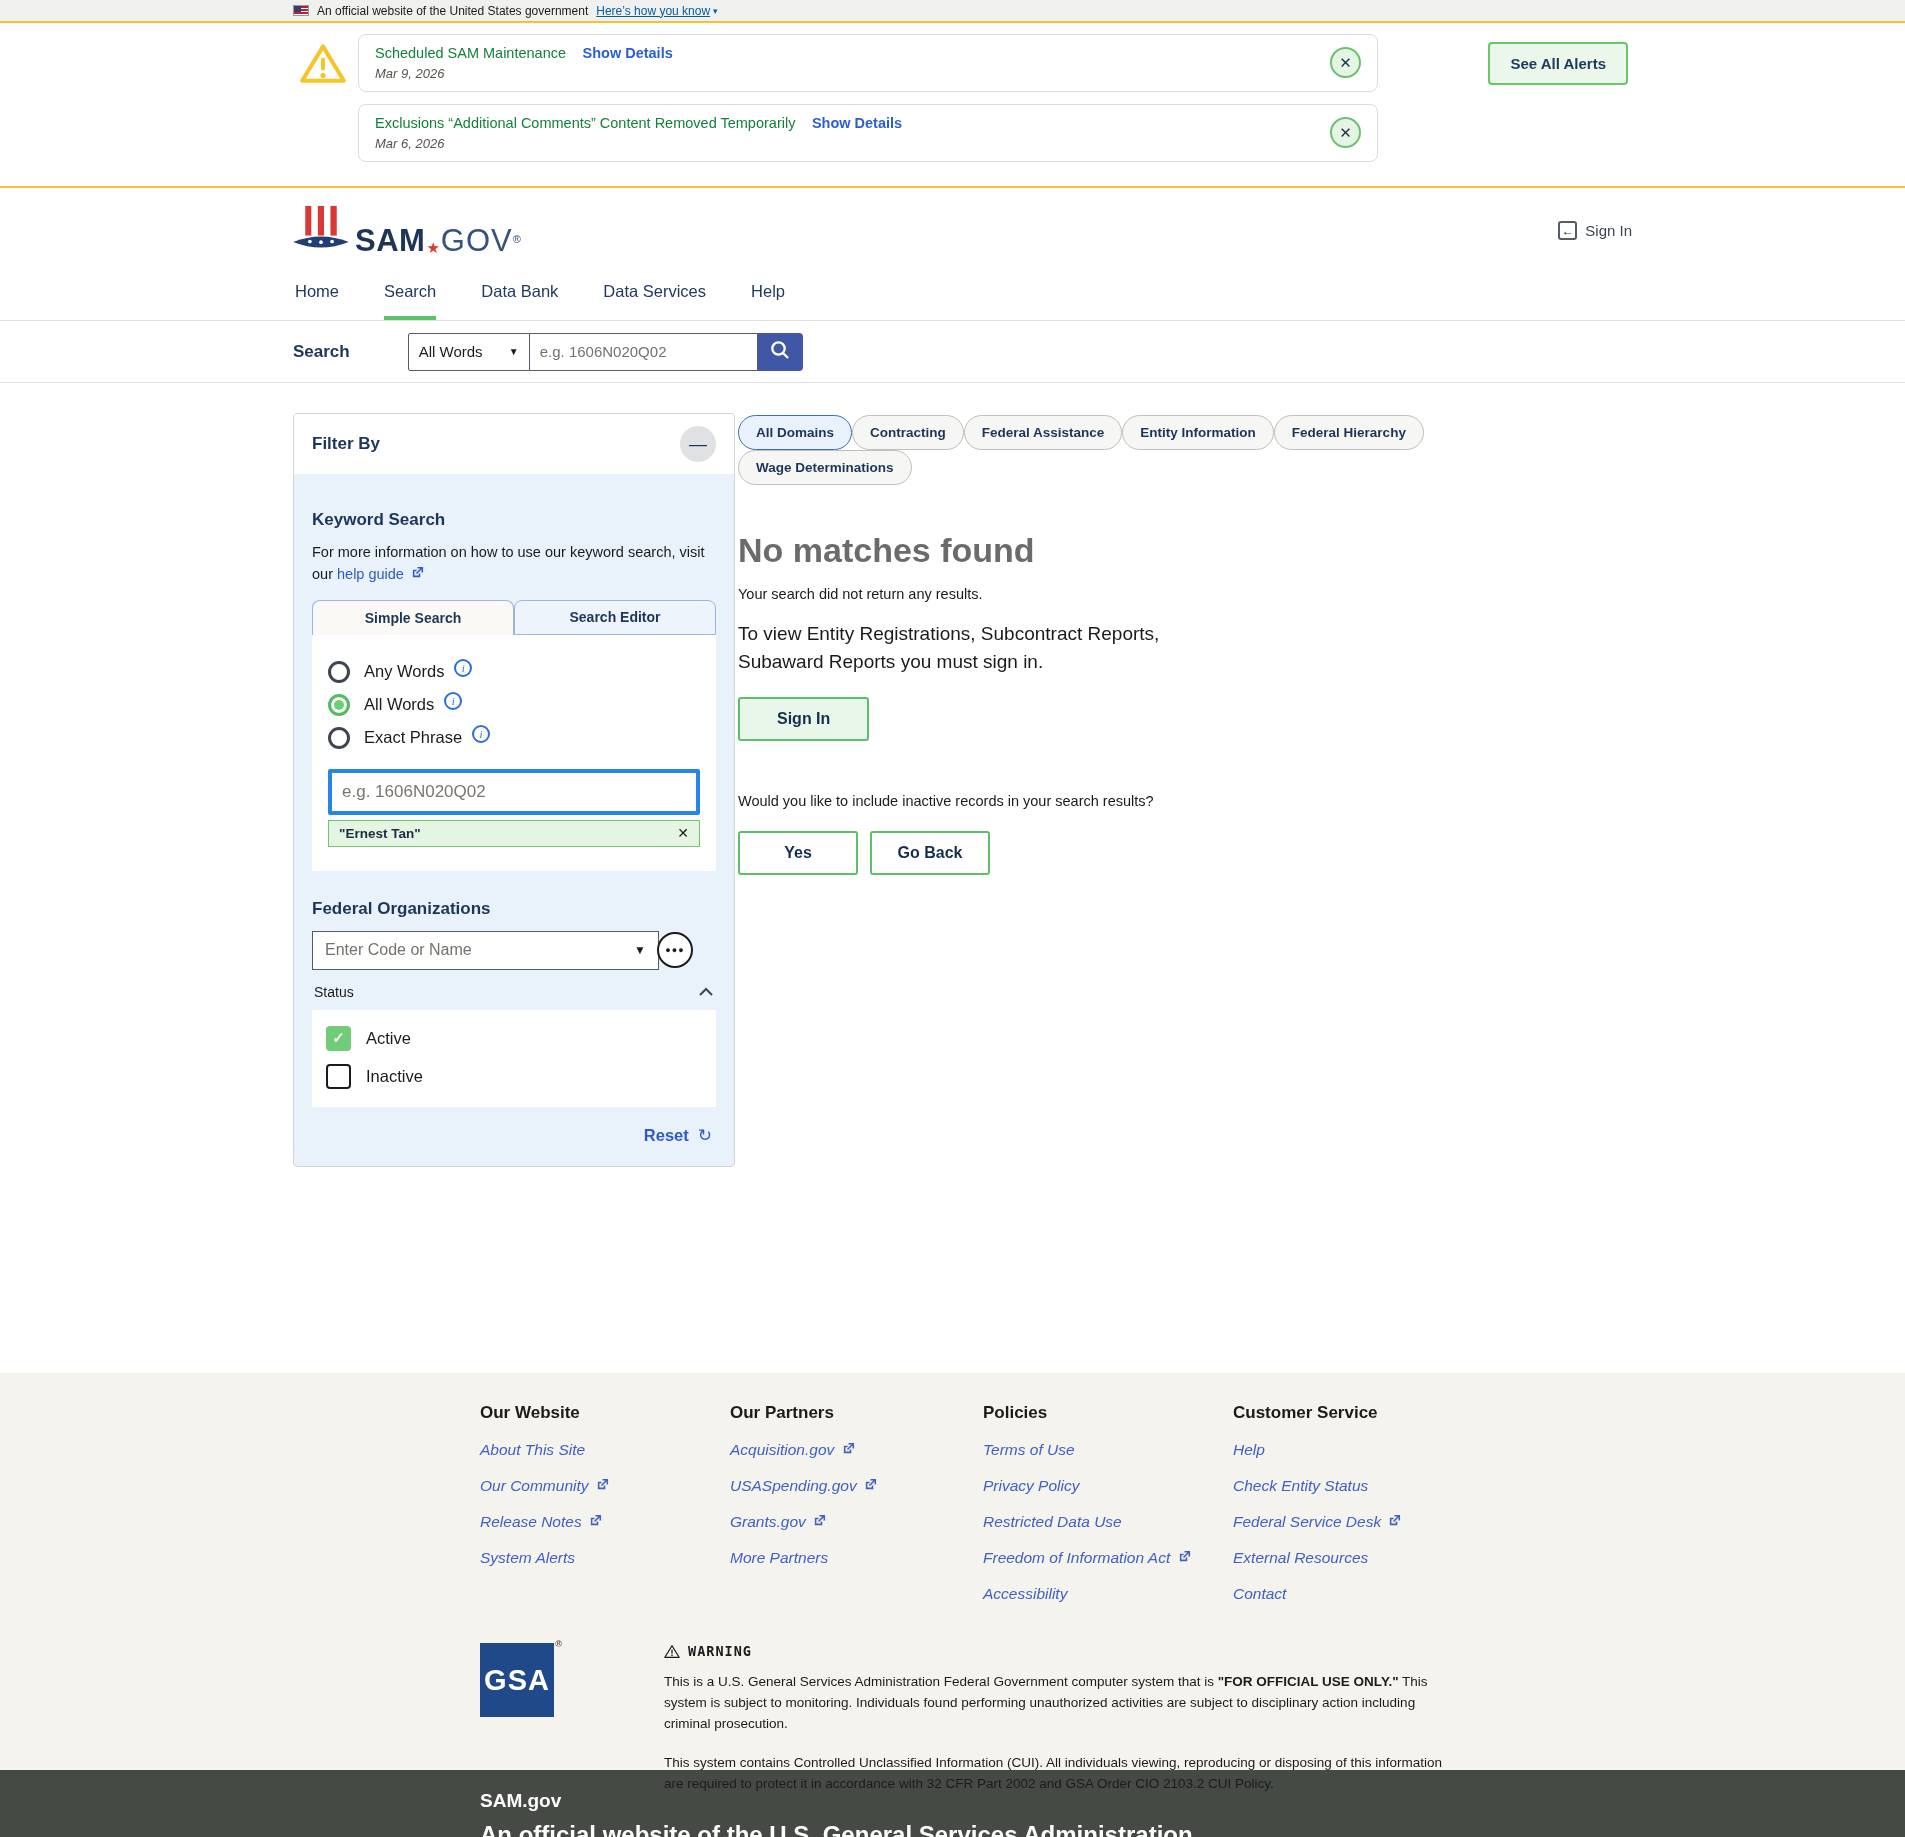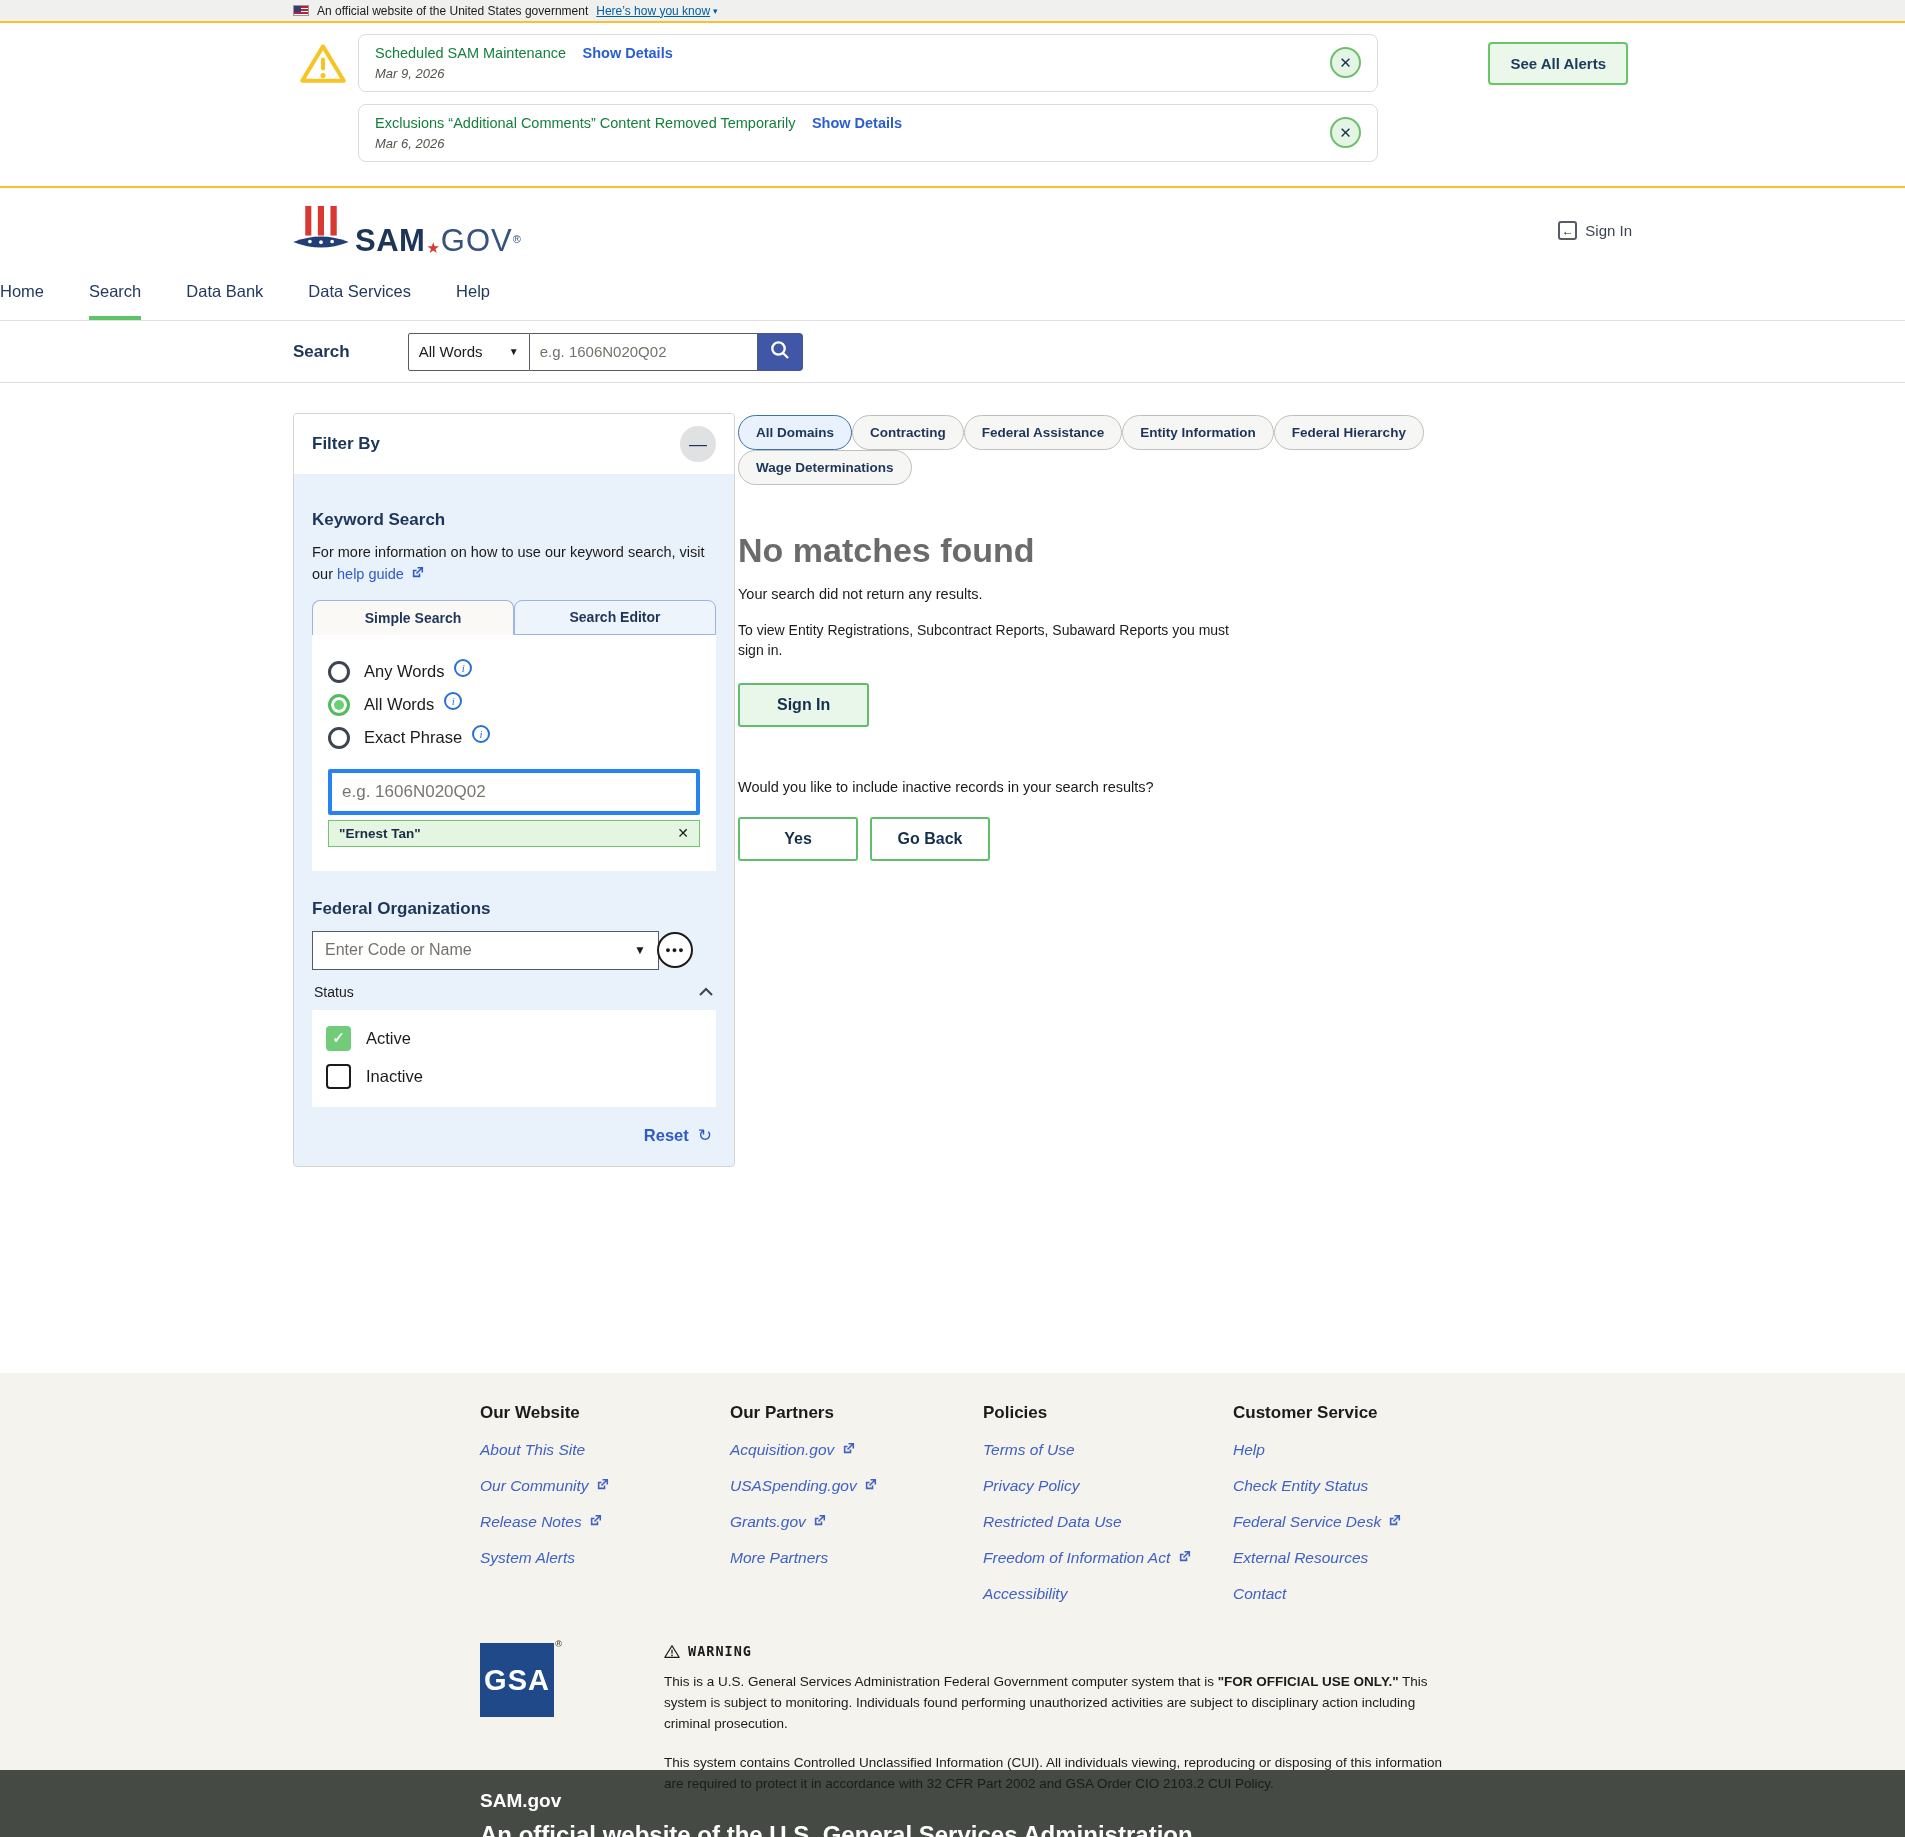--- a/index.html
+++ b/index.html
@@ -46,21 +46,21 @@
   .logo .star { color:#d83933; font-size:15px; margin:0 1px 2px; }
   .logo .gov { font-size:31px; font-weight:400; color:#35537d; letter-spacing:1px; }
   .logo .reg { font-size:11px; color:#35537d; vertical-align:super; margin-bottom:14px; }
   .signin-top { position:absolute; right:273px; top:33px; display:flex; align-items:center; cursor:pointer; }
   .signin-top .box-arrow {
     width:19px; height:19px; border:2px solid #565c65; border-radius:3px; margin-right:8px;
     display:flex; align-items:center; justify-content:center; font-size:12px; color:#1b1b1b;
   }
   .signin-top .lbl { font-size:15px; color:#3d4551; }
   
-  .main-nav { height:45px; border-bottom:1px solid #dfe1e2; display:flex; align-items:flex-start; background:#fff; }
+  .main-nav { height:45px; border-bottom:1px solid #dfe1e2; display:flex; align-items:flex-start; padding-left:295px; background:#fff; }
   .nav-item { font-size:16.5px; color:#223a5e; margin-right:45px; padding-top:6px; position:relative; cursor:pointer; height:100%; }
   .nav-item.active::after { content:""; position:absolute; left:0; right:0; bottom:0; height:4px; background:#5ec26a; }
   
   .search-row { height:62px; border-bottom:1px solid #dfe1e2; display:flex; align-items:center; padding-left:293px; background:#fff; }
   .search-row .search-lbl { font-size:17px; font-weight:bold; color:#1c3558; margin-right:58px; }
   .mode-select {
     width:122px; height:38px; border:1px solid #565c65; background:#fff; display:flex; align-items:center;
     justify-content:space-between; padding:0 10px; font-size:15px; color:#1b1b1b; cursor:pointer; border-radius:2px 0 0 2px;
   }
   .mode-select .sel-caret { font-size:10px; color:#1b1b1b; }
@@ -115,21 +115,21 @@
   .reset-row { display:flex; justify-content:flex-end; align-items:center; margin-top:18px; padding-right:4px; }
   .reset-lbl { font-size:16.5px; font-weight:bold; color:#2e5bc7; cursor:pointer; }
   .reset-ic { font-size:17px; color:#2e5bc7; margin-left:9px; cursor:pointer; }
   
   .results { position:absolute; left:738px; top:32px; width:840px; }
   .pill-row { display:flex; flex-wrap:wrap; }
   .pill { padding:9px 17px; border-radius:20px; font-size:13.5px; font-weight:bold; color:#1c3558; background:#f6f6f4; border:1px solid #bfbfbd; cursor:pointer; }
   .pill.active { background:#e8f1fc; border:1px solid #3a70b6; }
   .nm-heading { margin-top:46px; font-size:34px; font-weight:bold; color:#6b6b6b; }
   .nm-p1 { margin-top:16px; font-size:14.5px; color:#1b1b1b; }
-  .nm-p2 { margin-top:18px; font-size:14px; color:#1b1b1b; width:492px; line-height:1.45; }
+  .nm-p2 { margin-top:18px; font-size:19px; color:#1b1b1b; width:492px; line-height:1.45; }
   .signin-btn { margin-top:22px; background:#e9f6ea; border:2px solid #60bd6c; border-radius:3px; color:#15304e; font-size:16px; font-weight:bold; padding:11px 37px; cursor:pointer; }
   .nm-q { margin-top:52px; font-size:14.5px; color:#1b1b1b; }
   .yn-row { margin-top:22px; display:flex; gap:12px; }
   .yes-btn, .goback-btn { background:#fff; border:2px solid #60bd6c; border-radius:3px; color:#15304e; font-size:16px; font-weight:bold; padding:11px 0; cursor:pointer; }
   .yes-btn { width:120px; }
   .goback-btn { width:120px; }
   
   .site-footer { height:397px; background:#f4f3ee; padding:30px 0 0 480px; }
   .foot-cols { display:grid; grid-template-columns:250px 253px 250px 250px; }
   .foot-col .fh { font-size:17px; font-weight:bold; color:#1b1b1b; margin-bottom:4px; }

